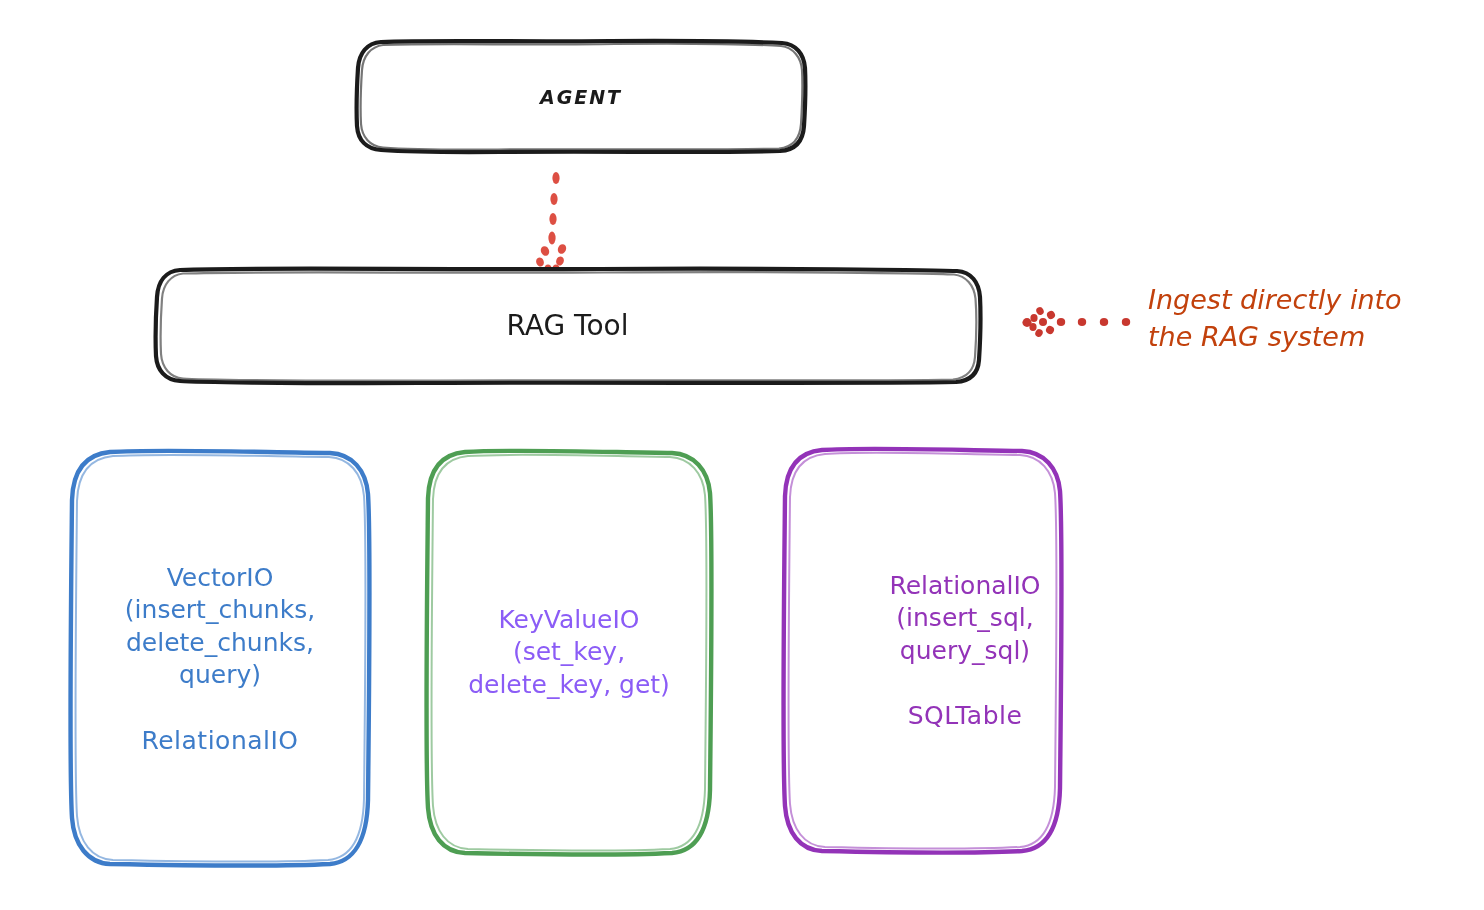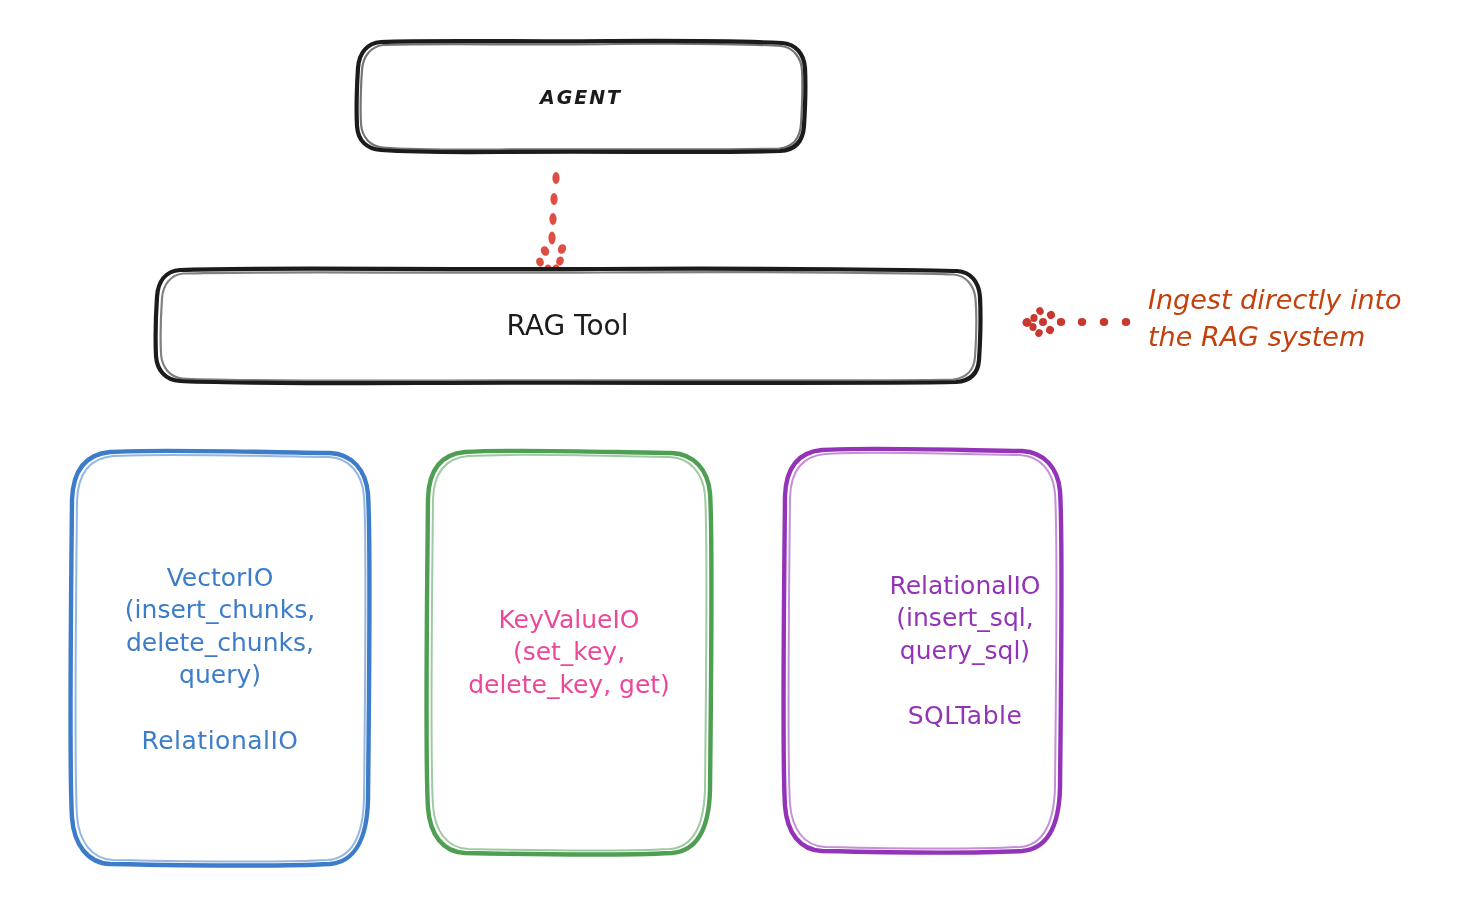--- a/index.html
+++ b/index.html
@@ -83,21 +83,21 @@
   }
 
   #vector-label {
     left: 72px; top: 450px;
     width: 296px; height: 416px;
     color: #3d7cc9;
   }
   #keyvalue-label {
     left: 428px; top: 450px;
     width: 282px; height: 405px;
-    color: #ec4899;
+    color: #8b5cf6;
   }
   #relational-label {
     left: 786px; top: 448px;
     width: 274px; height: 404px;
     color: #9333b8;
     margin-left: 42px;
   }
 
   
   #ingest-note {

